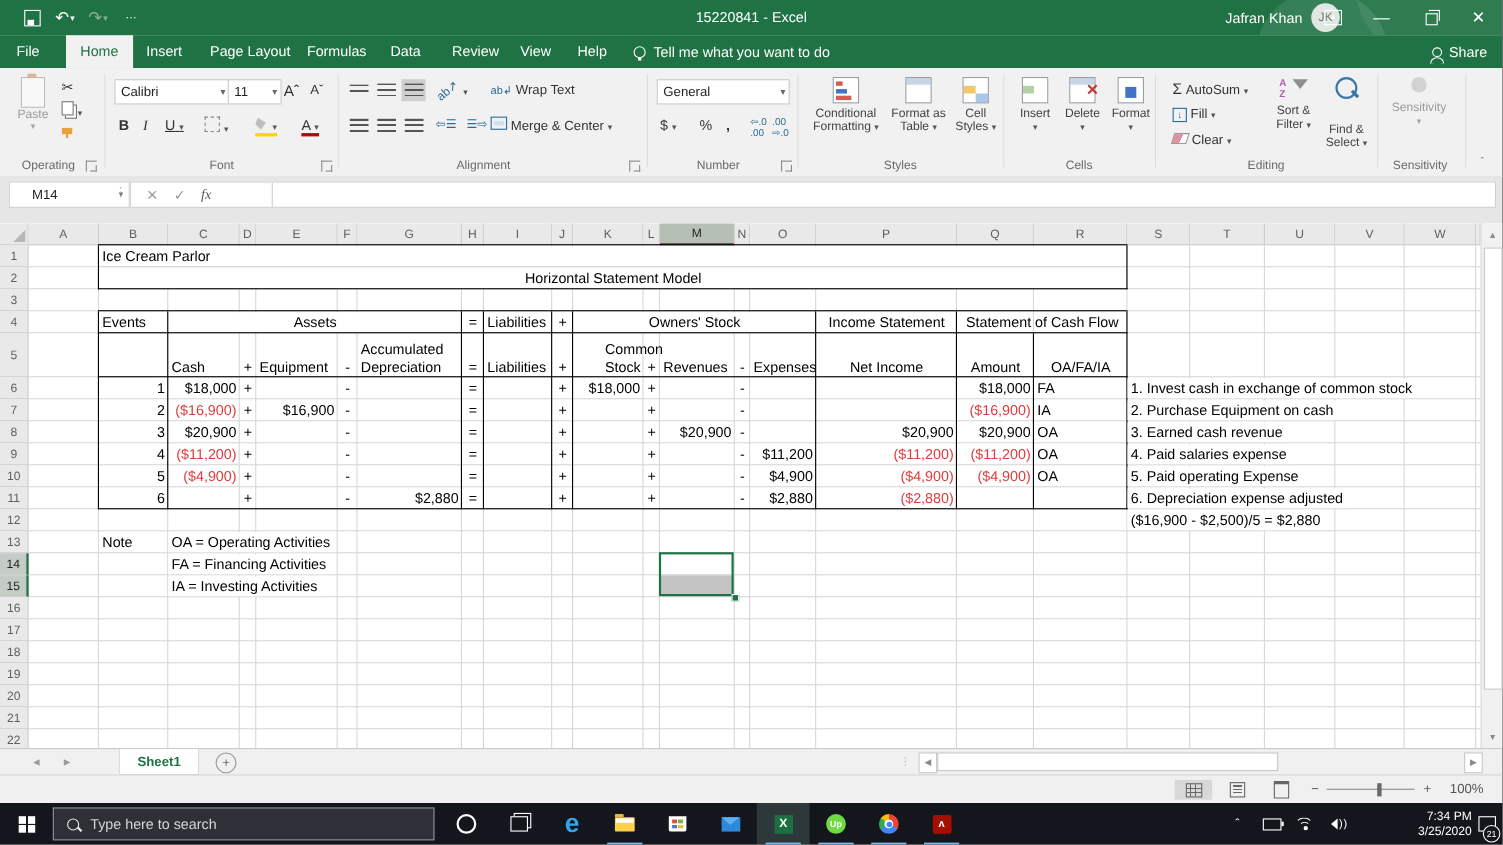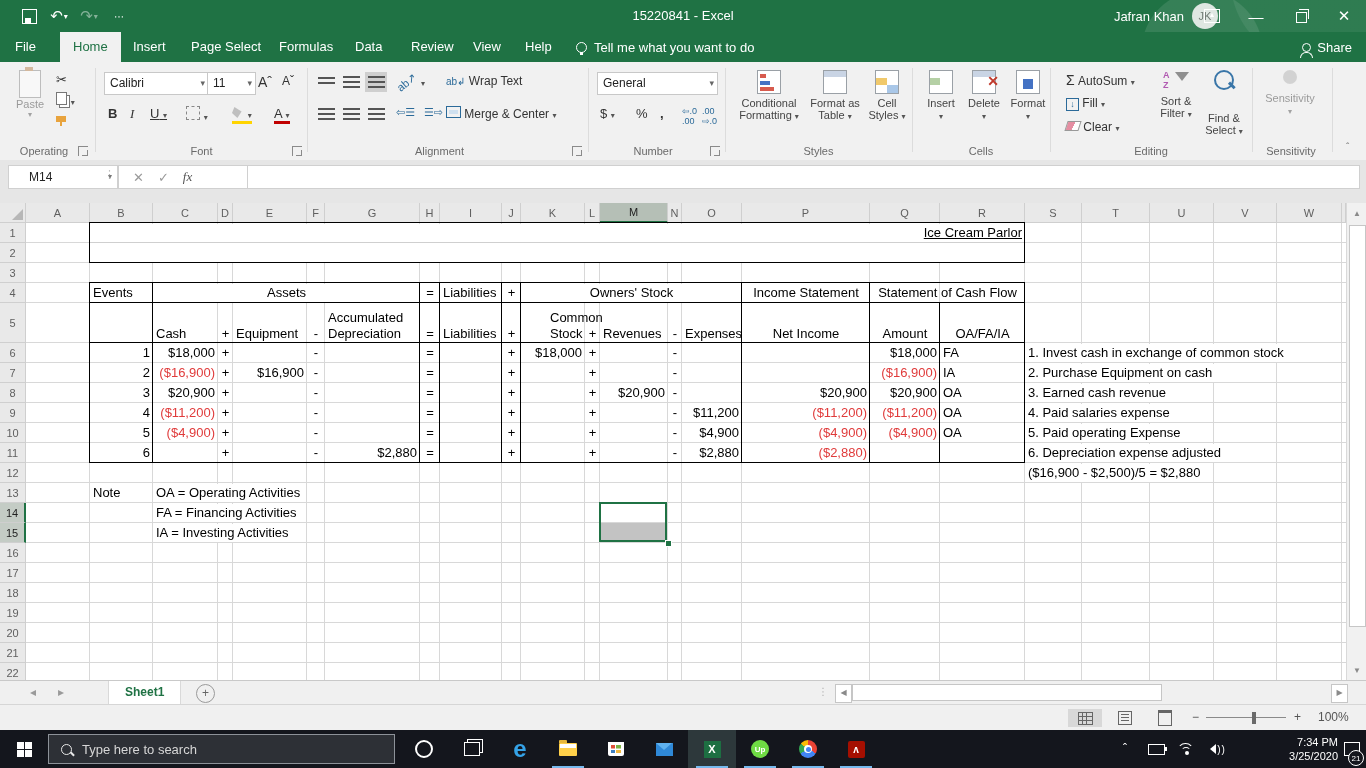--- a/index.html
+++ b/index.html
@@ -129,21 +129,21 @@
     <div class="abs winctl" style="right:44px">
         <span class="restore-ico"></span>
       </div>
     <div class="abs winctl" style="right:0">✕</div>
   </div>
 
   <div id="menurow" class="abs">
     <span class="mtab" style="left:2px">File</span>
     <span class="mtab active" style="left:60px">Home</span>
     <span class="mtab" style="left:120px">Insert</span>
-    <span class="mtab" style="left:178px">Page Select</span>
+    <span class="mtab" style="left:178px">Page Layout</span>
     <span class="mtab" style="left:266px">Formulas</span>
     <span class="mtab" style="left:342px">Data</span>
     <span class="mtab" style="left:398px">Review</span>
     <span class="mtab" style="left:460px">View</span>
     <span class="mtab" style="left:512px">Help</span>
     <div id="tellme">
       <span class="bulb"></span>
       <span>Tell me what you want to do</span>
     </div>
     <div id="share">
@@ -401,21 +401,22 @@
       <div class="blk" style="left: 741px; top: 80px; width: 1px; height: 180px;"></div>
       <div class="blk" style="left: 869px; top: 80px; width: 1px; height: 180px;"></div>
       <div class="blk" style="left: 939px; top: 100px; width: 1px; height: 160px;"></div>
       <div class="blk" style="left: 1024px; top: 80px; width: 1px; height: 180px;"></div>
       <div class="blk" style="left: 89px; top: 19px; width: 936px; height: 1px;"></div>
       <div class="blk" style="left: 89px; top: 59px; width: 936px; height: 1px;"></div>
       <div class="blk" style="left: 89px; top: 79px; width: 936px; height: 1px;"></div>
       <div class="blk" style="left: 89px; top: 99px; width: 936px; height: 1px;"></div>
       <div class="blk" style="left: 89px; top: 139px; width: 936px; height: 1px;"></div>
       <div class="blk" style="left: 89px; top: 259px; width: 936px; height: 1px;"></div>
-      <div class="cell" style="left: 90px; top: 21px; width: 935px; height: 18px; text-align: right; line-height: 18px; text-decoration: underline;">Ice Cream Parlor</div>
+      <div class="cell" style="left: 90px; top: 21px; width: 935px; height: 18px; text-align: left; line-height: 18px;">Ice Cream Parlor</div>
+      <div class="cell" style="left: 90px; top: 41px; width: 935px; height: 18px; text-align: center; line-height: 18px;">Horizontal Statement Model</div>
       <div class="cell" style="left: 90px; top: 81px; width: 63px; height: 18px; text-align: left; line-height: 18px;">Events</div>
       <div class="cell" style="left: 153px; top: 81px; width: 267px; height: 18px; text-align: center; line-height: 18px;">Assets</div>
       <div class="cell" style="left: 420px; top: 81px; width: 20px; height: 18px; text-align: center; line-height: 18px;">=</div>
       <div class="cell" style="left: 440px; top: 81px; width: 62px; height: 18px; text-align: left; line-height: 18px;">Liabilities</div>
       <div class="cell" style="left: 502px; top: 81px; width: 19px; height: 18px; text-align: center; line-height: 18px;">+</div>
       <div class="cell" style="left: 521px; top: 81px; width: 221px; height: 18px; text-align: center; line-height: 18px;">Owners' Stock</div>
       <div class="cell" style="left: 742px; top: 81px; width: 128px; height: 18px; text-align: center; line-height: 18px;">Income Statement</div>
       <div class="cell" style="left: 870px; top: 81px; width: 155px; height: 18px; text-align: center; line-height: 18px;">Statement of Cash Flow</div>
       <div class="cell" style="left: 153px; top: 101px; width: 65px; height: 38px; text-align: left; line-height: 17px; display: flex; align-items: flex-end; justify-content: flex-start;">Cash</div>
       <div class="cell" style="left: 218px; top: 101px; width: 15px; height: 38px; text-align: center; line-height: 17px; display: flex; align-items: flex-end; justify-content: center;">+</div>

